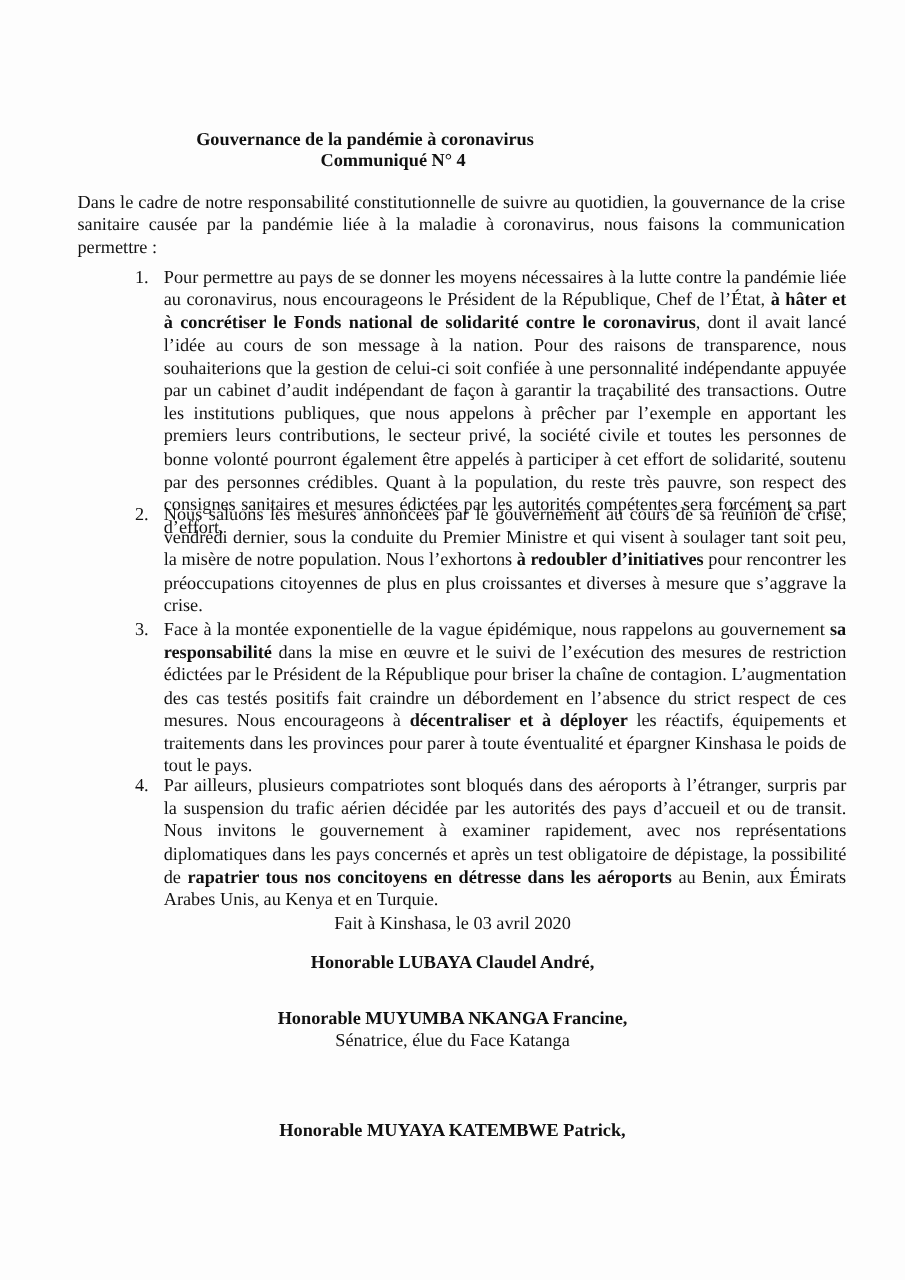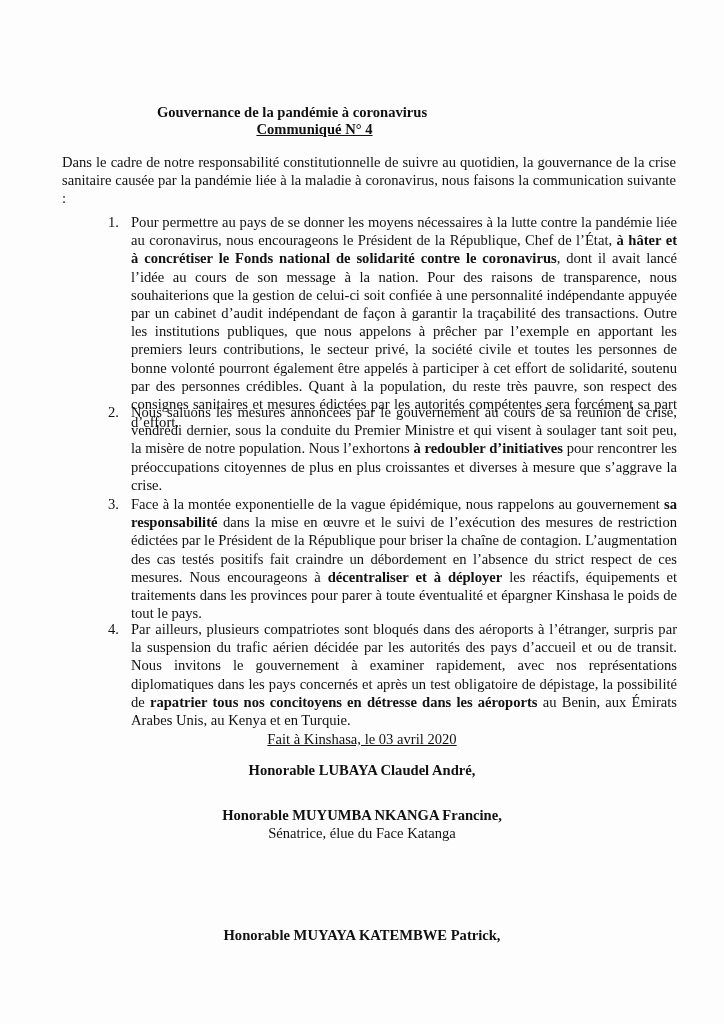--- a/index.html
+++ b/index.html
@@ -24,21 +24,20 @@
     position: absolute;
     top: 104px;
     left: 0;
     width: 584px;
     text-align: center;
     font-weight: bold;
     font-size: 14.6px;
     line-height: 17px;
   }
   .title-block .subtitle {
-    text-decoration: underline;
     margin-left: 45px;
   }
   .intro {
     position: absolute;
     top: 153px;
     left: 62px;
     width: 614px;
     font-size: 14.6px;
     line-height: 18.2px;
     text-align: justify;
@@ -83,21 +82,21 @@
 </head>
 <body>
 
 <div class="page">
 
   <div class="title-block">
     <div>Gouvernance de la pandémie à coronavirus</div>
     <div class="subtitle">Communiqué N° 4</div>
   </div>
 
-  <p class="intro" style="margin:0;">Dans le cadre de notre responsabilité constitutionnelle de suivre au quotidien, la gouvernance de la crise sanitaire causée par la pandémie liée à la maladie à coronavirus, nous faisons la communication suivante :</p>
+  <p class="intro" style="margin:0;">Dans le cadre de notre responsabilité constitutionnelle de suivre au quotidien, la gouvernance de la crise sanitaire causée par la pandémie liée à la maladie à coronavirus, nous faisons la communication permettre :</p>
 
   <div class="items">
     <div class="item" style="top:213px;">
       <span class="num">1.</span>
       <div class="body">
         <span>Pour permettre au pays de se donner les moyens nécessaires à la lutte contre la pandémie liée au coronavirus, nous encourageons le Président de la République, Chef de l’État, </span><b>à hâter et à concrétiser le Fonds national de solidarité contre le coronavirus</b><span>, dont il avait lancé l’idée au cours de son message à la nation. Pour des raisons de transparence, nous souhaiterions que la gestion de celui-ci soit confiée à une personnalité indépendante appuyée par un cabinet d’audit indépendant de façon à garantir la traçabilité des transactions. Outre les institutions publiques, que nous appelons à prêcher par l’exemple en apportant les premiers leurs contributions, le secteur privé, la société civile et toutes les personnes de bonne volonté pourront également être appelés à participer à cet effort de solidarité, soutenu par des personnes crédibles. Quant à la population, du reste très pauvre, son respect des consignes sanitaires et mesures édictées par les autorités compétentes sera forcément sa part d’effort.</span>
       </div>
     </div>
 
     <div class="item" style="top:403px;">
@@ -115,29 +114,29 @@
     </div>
 
     <div class="item" style="top:620px;">
       <span class="num">4.</span>
       <div class="body">
         <span>Par ailleurs, plusieurs compatriotes sont bloqués dans des aéroports à l’étranger, surpris par la suspension du trafic aérien décidée par les autorités des pays d’accueil et ou de transit. Nous invitons le gouvernement à examiner rapidement, avec nos représentations diplomatiques dans les pays concernés et après un test obligatoire de dépistage, la possibilité de </span><b>rapatrier tous nos concitoyens en détresse dans les aéroports</b><span> au Benin, aux Émirats Arabes Unis, au Kenya et en Turquie.</span>
       </div>
     </div>
   </div>
 
-  <div class="signoff" style="top:731px;text-decoration:underline;">Fait à Kinshasa, le 03 avril 2020</div>
+  <div class="signoff" style="top:731px;">Fait à Kinshasa, le 03 avril 2020</div>
 
   <div class="signoff" style="top:762px;">
     <div class="signer-name">Honorable LUBAYA Claudel André,</div>
   </div>
 
   <div class="signoff" style="top:807px;text-align:center;">
     <div class="signer-name">Honorable MUYUMBA NKANGA Francine,</div>
     <div>Sénatrice, élue du Face Katanga</div>
   </div>
 
 
-  <div class="signoff" style="top:897px;margin-top:30px;">
+  <div class="signoff" style="top:897px;">
     <div class="signer-name">Honorable MUYAYA KATEMBWE Patrick,</div>
   </div>
 
 </div>
 
 </body></html>

